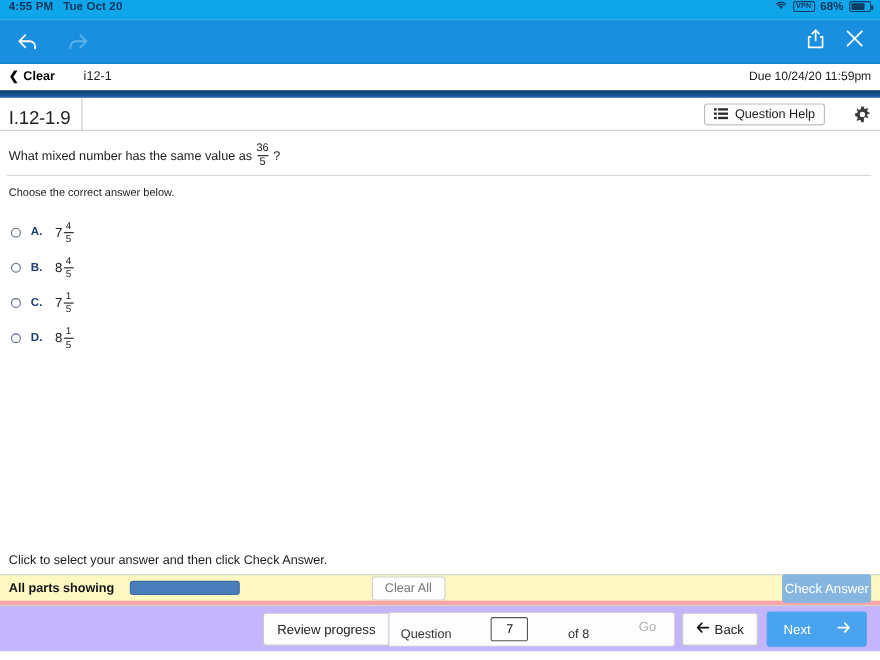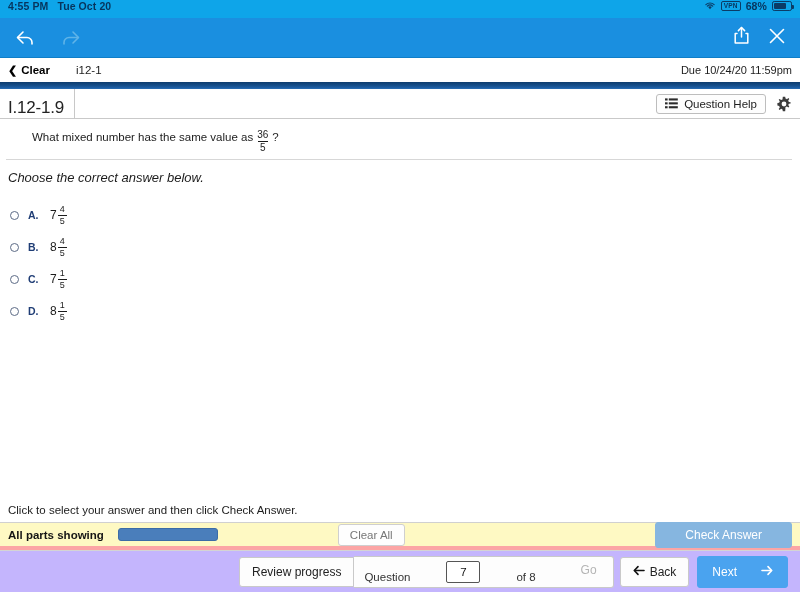--- a/index.html
+++ b/index.html
@@ -114,21 +114,21 @@
     font-size: 17px;
     color: #222;
     padding: 4px 10px 0 2px;
     line-height: 30px;
     height: 30px;
     border-right: 1px solid #c8c8c8;
     letter-spacing: -0.2px;
   }
   .title-tools {
     margin-left: auto;
-    display: flex; align-items: center; gap: 10px;
+    display: flex; align-items: center; gap: 26px;
     padding-right: 8px;
   }
   .qhelp-btn {
     display: flex; align-items: center; gap: 6px;
     border: 1px solid #bdbdbd;
     border-radius: 3px;
     background: #fdfdfd;
     padding: 3px 8px;
     font-size: 11.5px;
     color: #1d1d1d;
@@ -141,43 +141,41 @@
   .body {
     position: relative;
     height: 385px;
     background: #ffffff;
   }
   .question-line {
     font-size: 11.5px;
     color: #1c1c1c;
     padding: 12px 0 0 8px;
     display: flex;
-    align-items: flex-start;
+    align-items: center;
     height: 34px;
-    margin-left: 24px;
   }
   .frac {
     display: inline-flex;
     flex-direction: column;
     align-items: center;
     vertical-align: middle;
     margin: 0 2px;
     line-height: 1;
     position: relative;
     top: -1px;
   }
   .frac .num { font-size: 10px; padding: 0 2px 1px; }
   .frac .den { font-size: 10px; padding: 1px 2px 0; border-top: 1px solid #1c1c1c; }
   .hr-light { height:1px; background:#d7d7d7; margin: 6px 8px 0 6px; }
 
   .choose-line {
-    font-size: 13px;
+    font-size: 10px;
     color: #1c1c1c;
     padding: 10px 0 0 8px;
-    font-style: italic;
   }
 
   .options { padding: 14px 0 0 10px; }
   .option {
     display: flex;
     align-items: center;
     height: 32px;
     cursor: pointer;
   }
   .radio {
@@ -239,21 +237,21 @@
     padding: 4px 11px;
     cursor: pointer;
   }
   .check-btn {
     margin-left: auto;
     background: #86b6e0;
     border: 1px solid #86b6e0;
     border-radius: 3px;
     color: #ffffff;
     font-size: 12px;
-    padding: 5px 29px;
+    padding: 5px 1px;
     cursor: pointer;
   }
 
   
   .bottom-bar {
     height: 42px;
     background: #c4b5fd;
     border-top: 1px solid #d4d4d4;
     display: flex;
     align-items: center;

